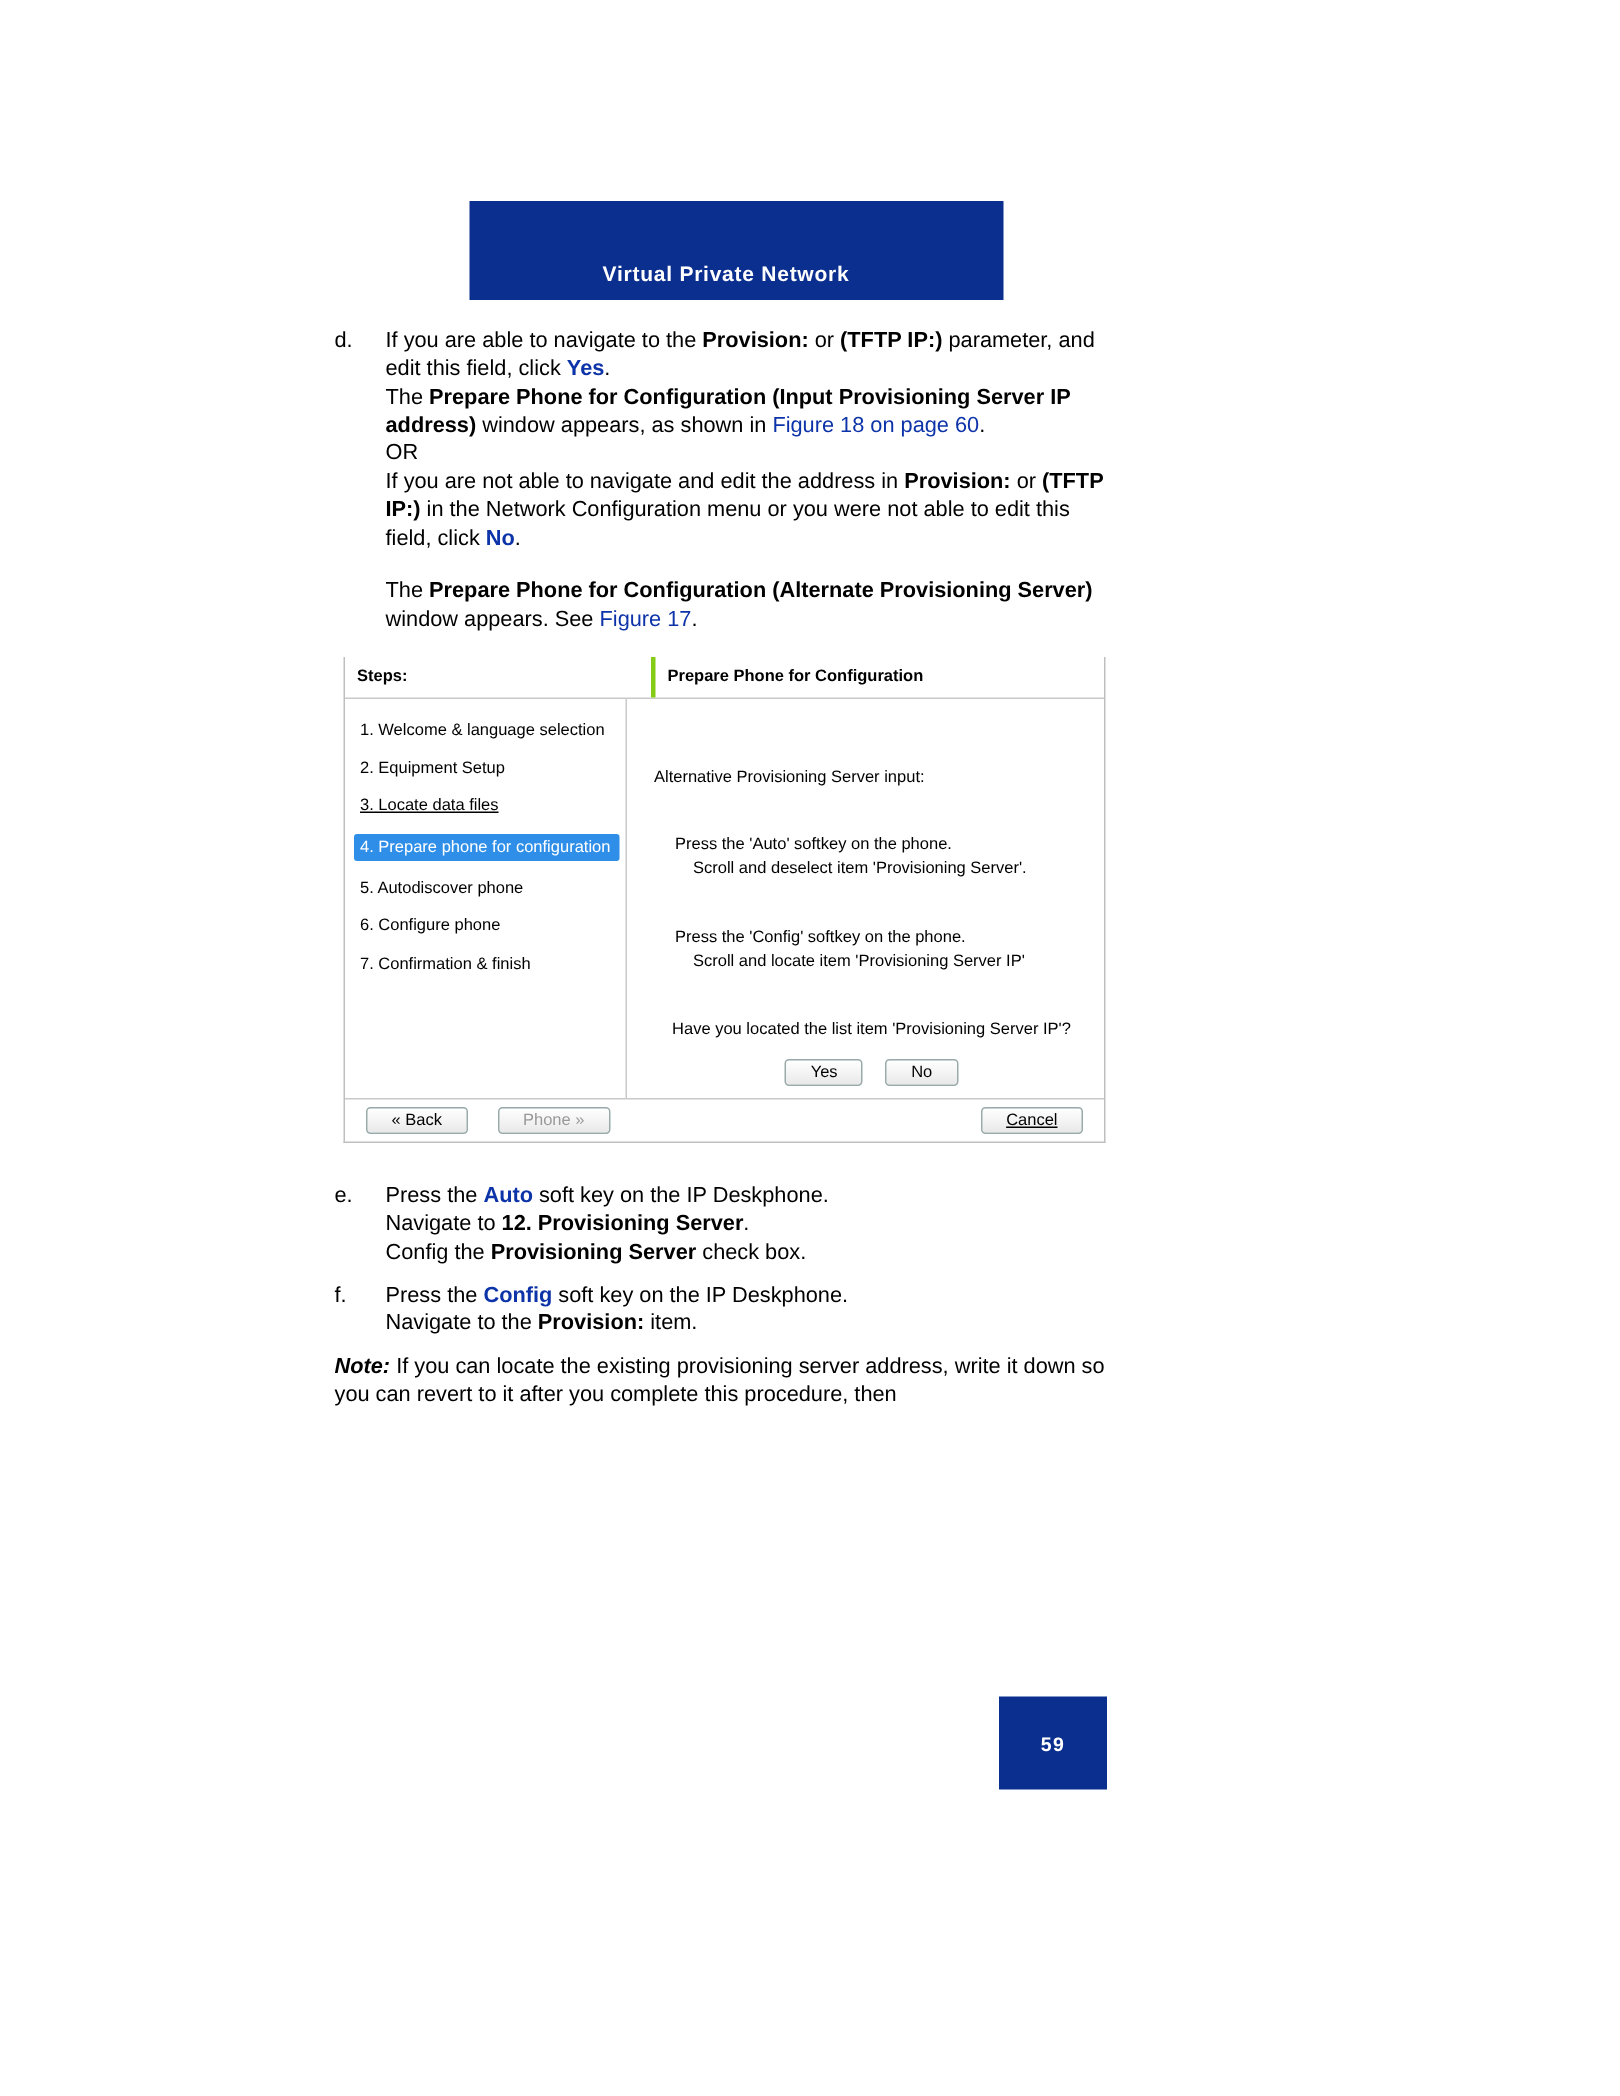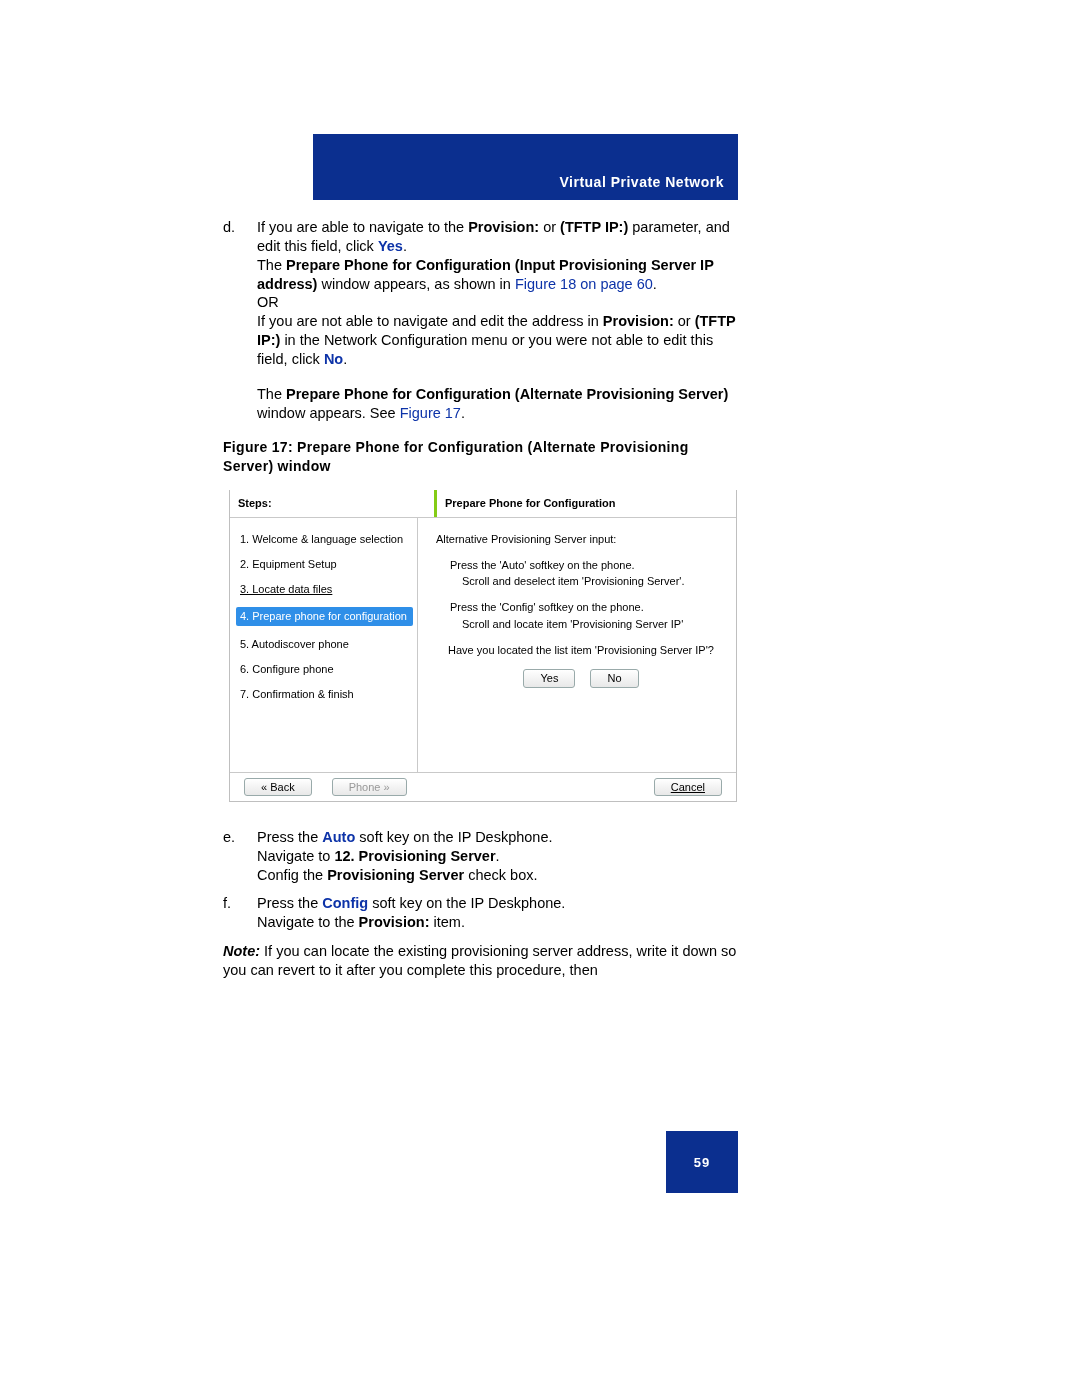--- a/index.html
+++ b/index.html
@@ -13,30 +13,30 @@
   }
   .page {
     position: relative;
     width: 1080px;
     height: 1397px;
   }
   .blue-header {
     position: absolute;
     top: 134px;
     left: 313px;
-    width: 425px;
+    width: 356px;
     height: 66px;
     background: #0b2f8f;
     color: #fff;
     font-family: Arial, sans-serif;
     font-weight: bold;
     font-size: 14px;
     display: flex;
     align-items: flex-end;
-    justify-content: flex-end;
+    justify-content: center;
     padding: 0 14px 10px 0;
     box-sizing: border-box;
     letter-spacing: 0.5px;
   }
   .content {
     position: absolute;
     top: 218px;
     left: 223px;
     width: 518px;
     font-size: 14.5px;
@@ -135,21 +135,21 @@
     border-radius: 2px;
   }
   .wiz-step.underline { text-decoration: underline; }
   .wiz-right {
     flex: 1;
     padding: 14px 10px 8px 18px;
     font-size: 11px;
     box-sizing: border-box;
   }
   .wiz-right .line { margin-bottom: 2px; }
-  .wiz-right .block { margin-bottom: 12px; }
+  .wiz-right .block { margin-bottom: 12px; margin-top: 31px; }
   .wiz-right .indent { padding-left: 14px; }
   .wiz-btnrow {
     text-align: center;
     margin-top: 6px;
   }
   .wiz-btn {
     display: inline-block;
     border: 1px solid #9aa;
     border-radius: 3px;
     background: linear-gradient(#fff,#e8e8e8);
@@ -217,21 +217,20 @@
         <span>OR</span>
         <br>
         <span>If you are not able to navigate and edit the address in </span><b>Provision:</b><span> or </span><b>(TFTP IP:)</b><span> in the Network Configuration menu or you were not able to edit this field, click </span><b class="link">No</b><span>.</span>
       </div>
     </div>
 
     <div class="indent-block">
       <span>The </span><b>Prepare Phone for Configuration (Alternate Provisioning Server)</b><span> window appears. See </span><span class="link">Figure 17</span><span>.</span>
     </div>
 
-    <div class="fig-caption">Figure 17: Prepare Phone for Configuration (Alternate Provisioning Server) window</div>
 
     <div class="wizard-frame">
       <div class="wiz-body">
         <div class="wiz-cols-head">
           <div class="wiz-left-h">Steps:</div>
           <div class="wiz-right-h">Prepare Phone for Configuration</div>
         </div>
         <div class="wiz-cols">
           <div class="wiz-left">
             <div class="wiz-step">1. Welcome &amp; language selection</div>

